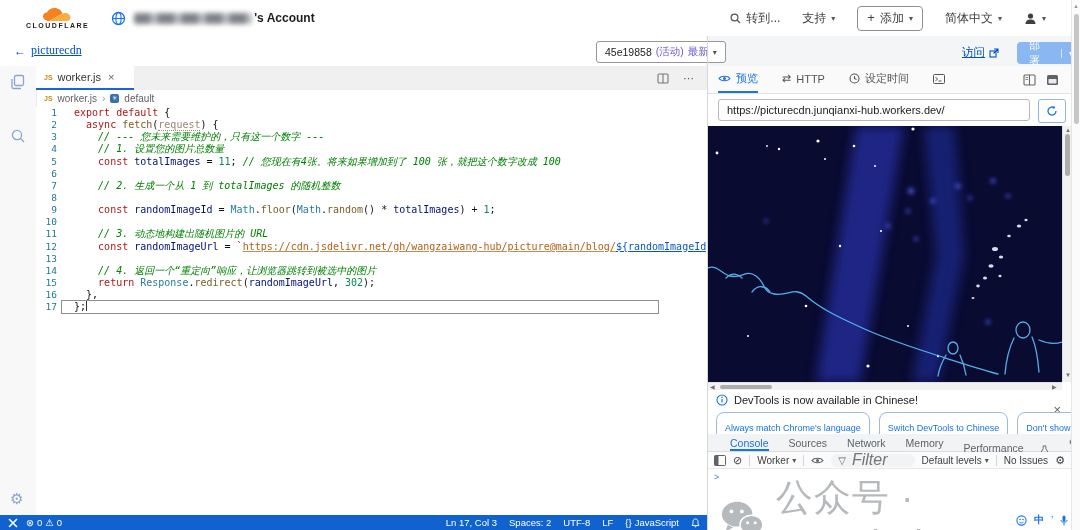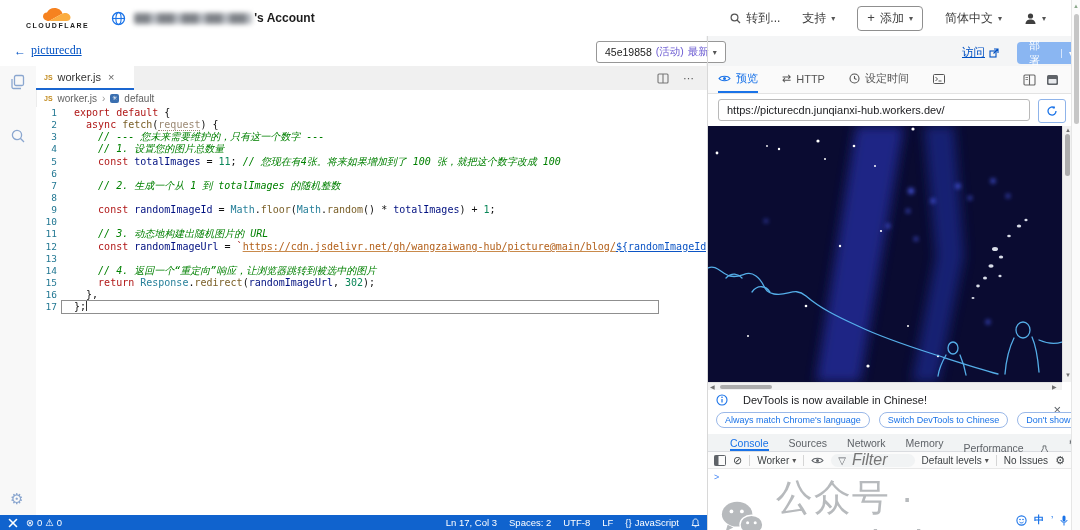--- a/index.html
+++ b/index.html
@@ -82,24 +82,24 @@
             font-size:11px;color:#202124;padding:8px 8px;box-sizing:border-box;font-family:"Liberation Sans",sans-serif;outline:none;}
   .refreshbtn{position:absolute;left:330px;top:5px;width:26px;height:22px;border:1px solid #8fb4ea;border-radius:3px;
               background:#fff;display:flex;align-items:center;justify-content:center;}
   .pimg{left:0;top:126px;width:354px;height:256px;background:#0a0b31;overflow:hidden;}
   .vscroll{left:354px;top:126px;width:9px;height:256px;background:#f1f1f1;border-left:1px solid #e0e0e0;}
   .vthumb{position:absolute;left:2px;top:8px;width:5px;height:42px;border-radius:3px;background:#adadad;}
   .sarrow{position:absolute;font-size:6px;color:#707070;}
   .hscroll{left:0;top:382px;width:354px;height:8px;background:#f1f1f1;border-top:1px solid #e0e0e0;}
   .hthumb{position:absolute;left:12px;top:2px;width:52px;height:4px;border-radius:2px;background:#adadad;}
   .banner{left:0;top:390px;width:363px;height:44px;background:#fff;border-bottom:1px solid #e0e0e0;}
-  .banner-row1{position:absolute;left:8px;top:4px;display:flex;align-items:center;gap:15px;font-size:11px;color:#202124;}
+  .banner-row1{position:absolute;left:8px;top:4px;display:flex;align-items:center;gap:6px;font-size:11px;color:#202124;}
   .banner-close{position:absolute;right:10px;top:12px;color:#5f6368;font-size:13px;}
   .banner-row2{position:absolute;left:8px;top:22px;display:flex;gap:9px;}
-  .pillbtn{border:1px solid #9ab8e8;border-radius:8px;color:#1a73e8;font-size:9px;padding:2px 8px;white-space:nowrap;background:#fff;}
+  .pillbtn{border:1px solid #9ab8e8;border-radius:8px;color:#1a73e8;font-size:9px;padding:10px 8px;white-space:nowrap;background:#fff;}
   .dtabs{left:0;top:434px;width:363px;height:18px;background:#f1f3f4;border-bottom:1px solid #dadce0;
          display:flex;align-items:center;gap:20px;padding-left:22px;box-sizing:border-box;font-size:10.5px;color:#5f6368;}
   .dtab.active{color:#1a73e8;box-shadow:inset 0 -2px 0 #1a73e8;height:100%;display:flex;align-items:center;}
   .dtabs-right{margin-left:auto;display:flex;align-items:center;gap:8px;padding-right:6px;}
   .pinkdot{width:14px;height:14px;border-radius:50%;background:#f2a0ae;color:#c2485e;font-size:9px;line-height:14px;text-align:center;}
   .dtoolbar{left:0;top:452px;width:363px;height:17px;background:#fbfbfb;border-bottom:1px solid #e8e8e8;
             display:flex;align-items:center;gap:7px;padding:0 6px;box-sizing:border-box;font-size:10px;color:#3c4043;}
   .vdiv{width:1px;height:11px;background:#d5d5d5;}
   .filterpill{background:#f1f3f4;border-radius:8px;height:13px;display:flex;align-items:center;gap:4px;padding:0 7px;color:#5f6368;flex:1;}
   .filterpill input{border:none;background:transparent;outline:none;font-size:16px;width:100%;color:#5f6368;font-family:"Liberation Sans",sans-serif;font-style:italic;}

